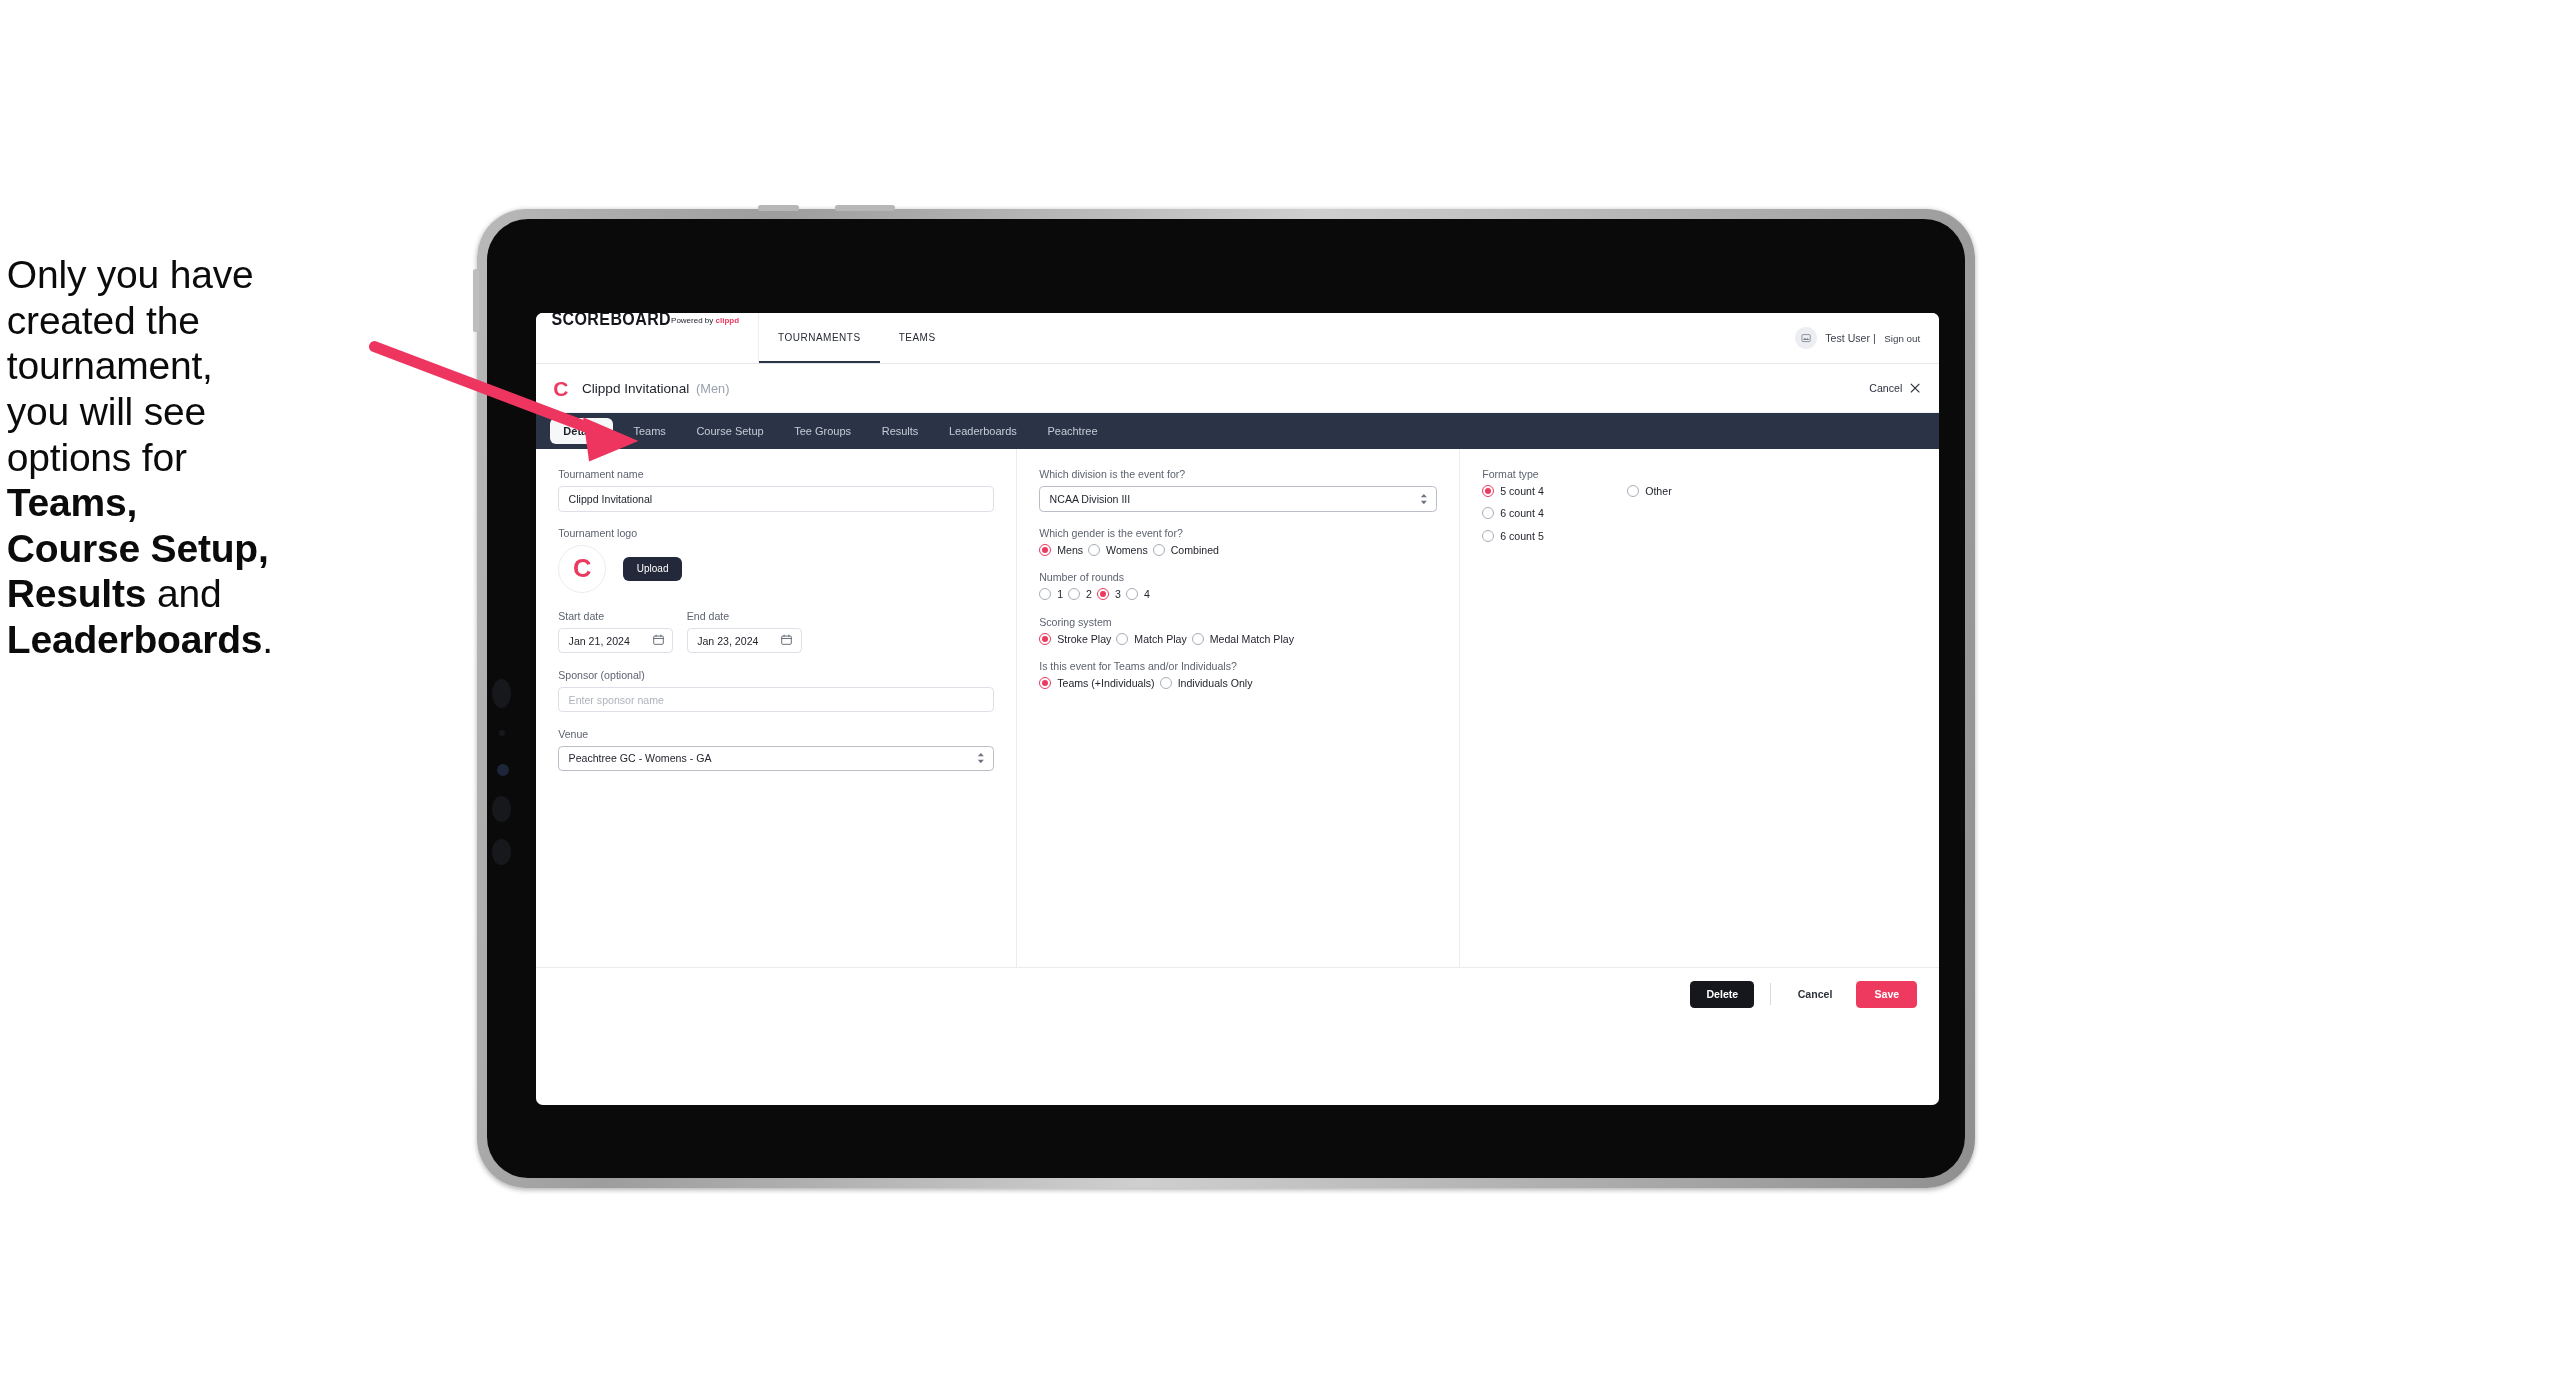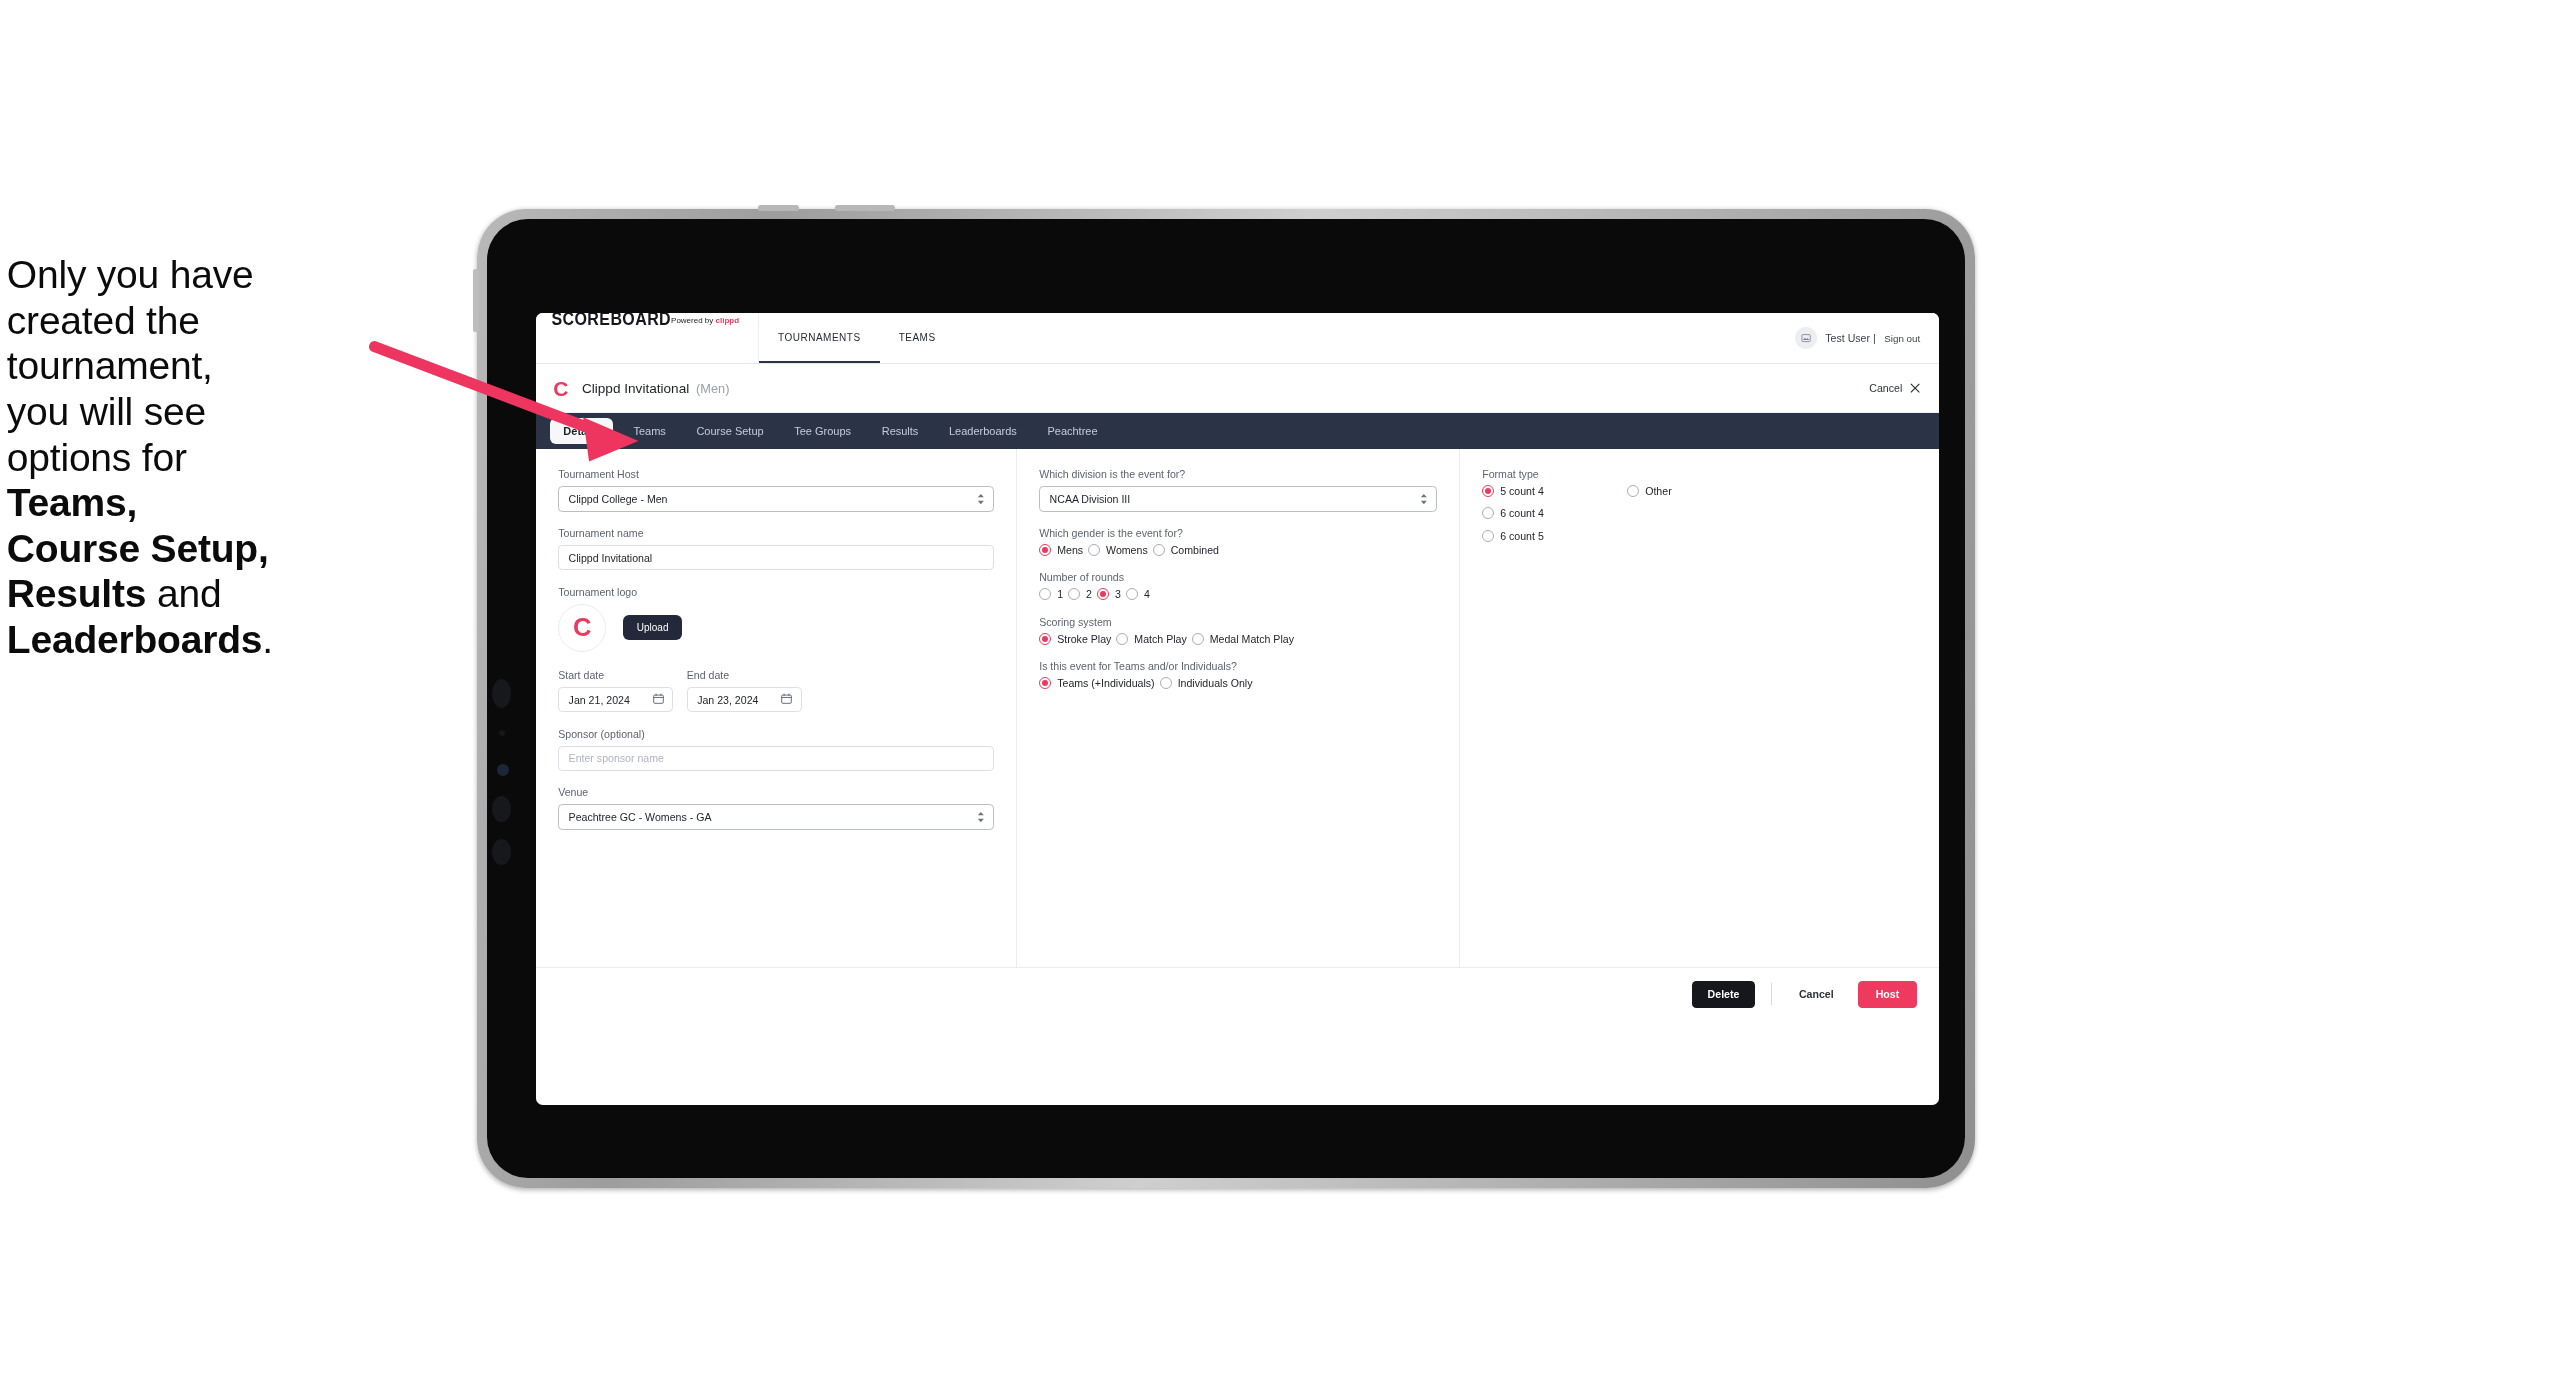--- a/index.html
+++ b/index.html
@@ -282,32 +282,20 @@
             </div>
           <div class="tab">
               <span>Peachtree</span>
             </div>
         </div>
 
         <div class="form-body">
 
           <div class="col col-1">
 
-            <div class="field">
-              <div class="field-label">Tournament Host</div>
-              <div class="input-box">
-                <span>Clippd College - Men</span>
-                <span class="spinner">
-                  <svg width="7.7" height="12" viewBox="0 0 9 14">
-                      <path d="M4.5 1L8 5H1z" fill="#6c7280"></path>
-                      <path d="M4.5 13L1 9h7z" fill="#6c7280"></path>
-                    </svg>
-                </span>
-              </div>
-            </div>
 
             <div class="field">
               <div class="field-label">Tournament name</div>
               <div class="input-box thin-border">
                 <span>Clippd Invitational</span>
               </div>
             </div>
 
             <div>
               <div class="field-label">Tournament logo</div>
@@ -471,21 +459,21 @@
                 </div>
               </div>
             </div>
           </div>
         </div>
 
         <div class="form-footer">
           <div class="btn-delete">Delete</div>
           <div class="divider-v"></div>
           <div class="btn-cancel">Cancel</div>
-          <div class="btn-save">Host</div>
+          <div class="btn-save">Save</div>
         </div>
 
       </div>
     </div>
   </div>
 
   <svg class="arrow-svg" viewBox="0 0 370 170">
     <line x1="10" y1="17" x2="292" y2="124" stroke="#ee3560" stroke-width="13" stroke-linecap="round"></line>
     <path d="M255 100 L320 128 L262 152 Z" fill="#ee3560"></path>
   </svg>

